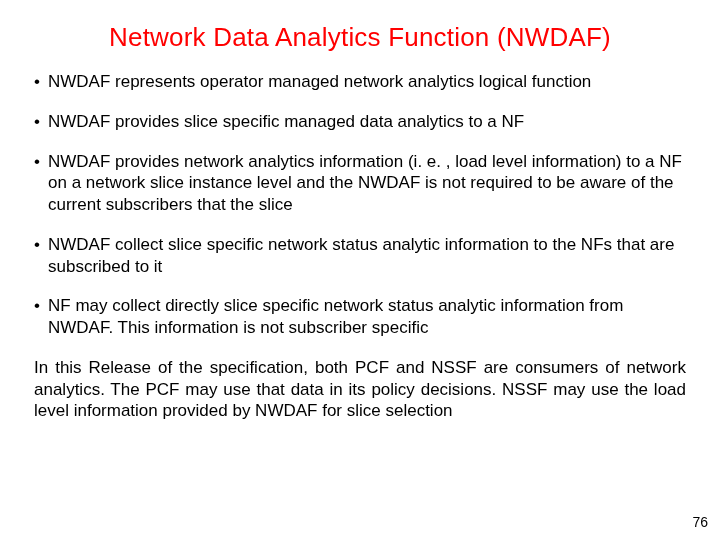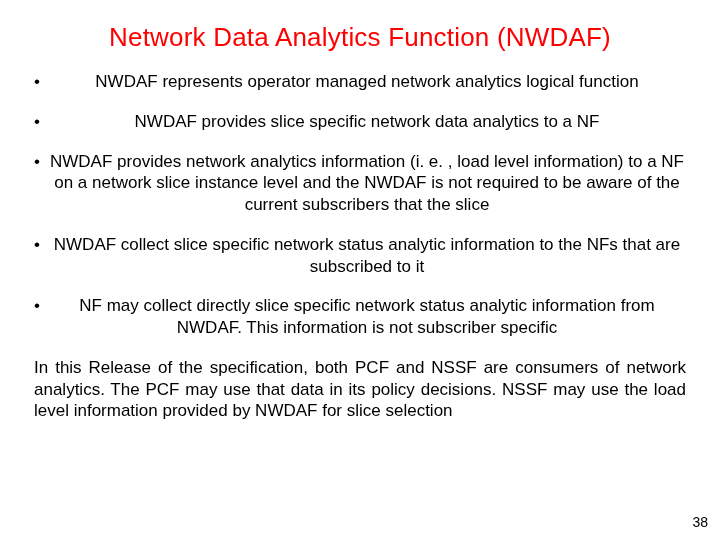--- a/index.html
+++ b/index.html
@@ -25,21 +25,20 @@
     font-size: 26px;
     text-align: center;
     margin: 4px 0 18px 0;
     font-weight: normal;
     letter-spacing: 0.2px;
   }
   ul.bullets {
     list-style: none;
     margin: 0;
     padding: 0 6px 0 6px;
-    text-align: center;
   }
   ul.bullets li {
     position: relative;
     padding-left: 14px;
     font-size: 17px;
     line-height: 1.28;
     margin-bottom: 18px;
     color: #000000;
   }
   ul.bullets li::before {
@@ -66,22 +65,22 @@
   }
 </style>
 </head>
 <body>
 
 <div class="slide">
   <h1 class="title">Network Data Analytics Function (NWDAF)</h1>
 
   <ul class="bullets">
     <li>NWDAF represents operator managed network analytics logical function</li>
-    <li>NWDAF provides slice specific network data analytics to a NF</li>
+    <li>NWDAF provides slice specific managed data analytics to a NF</li>
     <li>NWDAF provides network analytics information (i. e. , load level information) to a NF on a network slice instance level and the NWDAF is not required to be aware of the current subscribers that the slice</li>
     <li>NWDAF collect slice specific network status analytic information to the NFs that are subscribed to it</li>
     <li>NF may collect directly slice specific network status analytic information from NWDAF. This information is not subscriber specific</li>
   </ul>
 
   <div class="paragraph">In this Release of the specification, both PCF and NSSF are consumers of network analytics. The PCF may use that data in its policy decisions. NSSF may use the load level information provided by NWDAF for slice selection</div>
 
-  <div class="page-number">38</div>
+  <div class="page-number">76</div>
 </div>
 
 </body></html>

